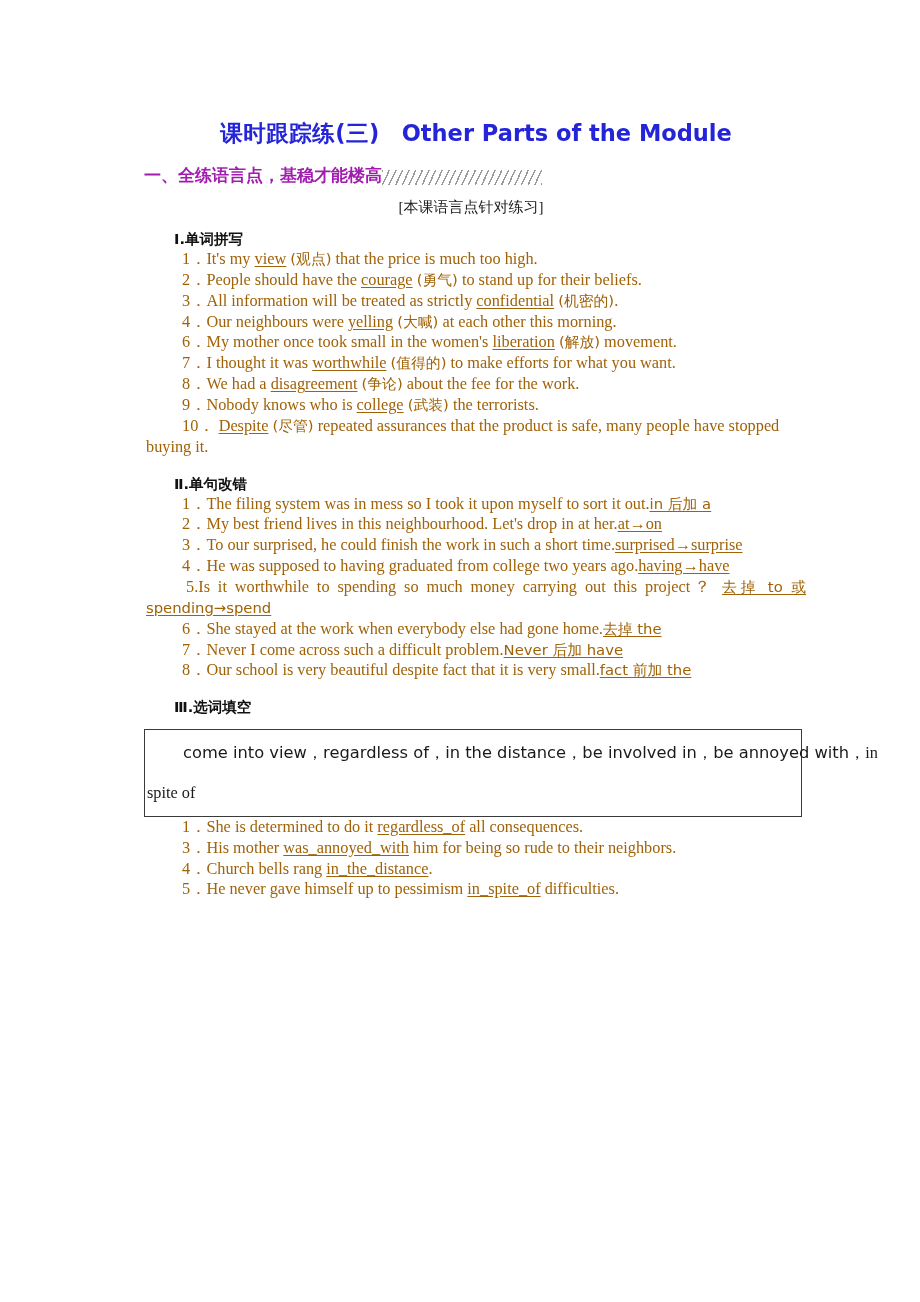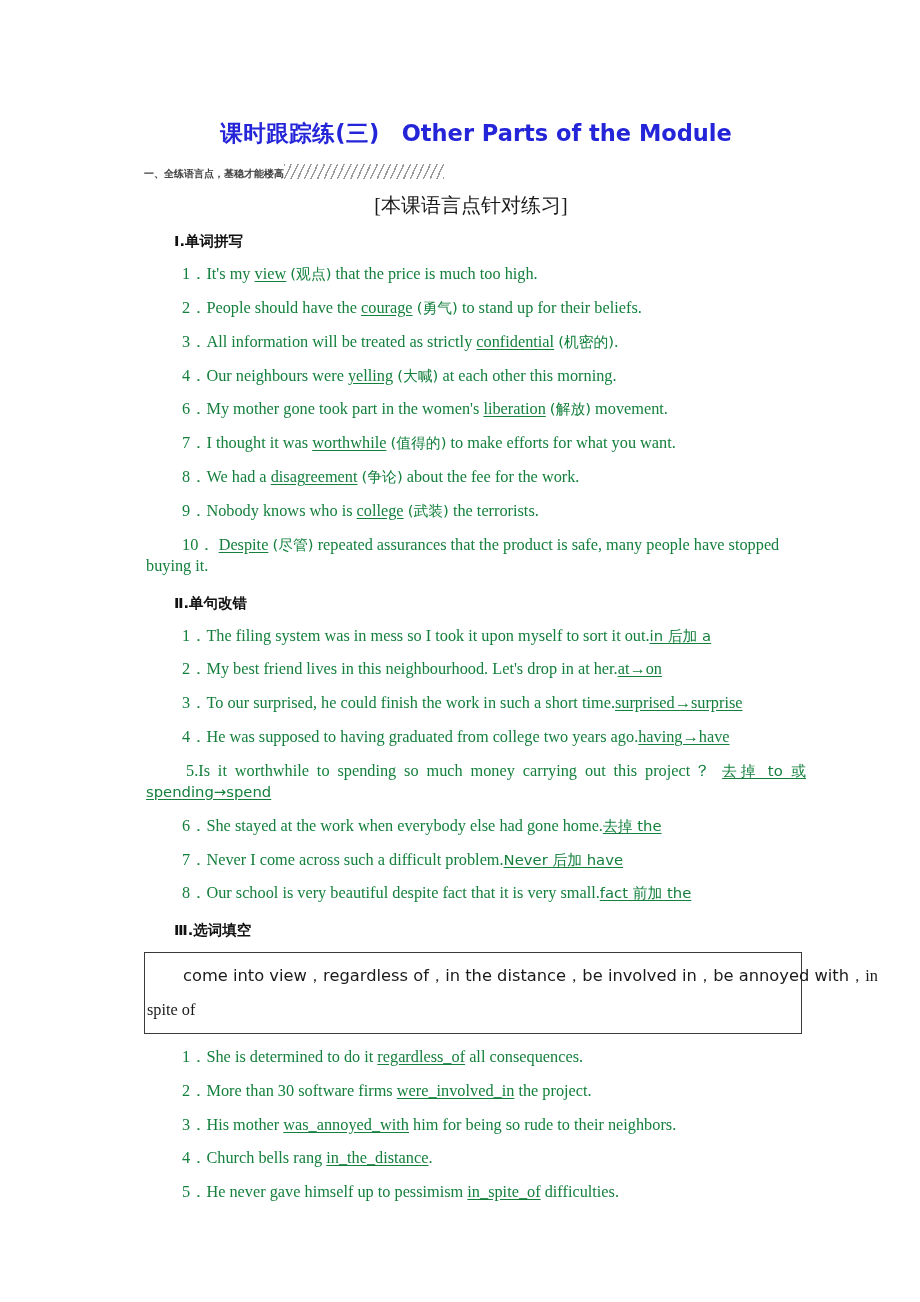--- a/index.html
+++ b/index.html
@@ -51,62 +51,61 @@
 
   
   .banner {
     margin-top: 15px;
     display: flex;
     align-items: flex-end;
     margin-left: -2px;
   }
   .banner-label {
     font-family: "DejaVu Sans", "Liberation Sans", sans-serif;
-    font-size: 10px;
+    font-size: 17px;
     font-weight: 700;
-    color: #404040;
+    color: #a21caf;
     letter-spacing: 0px;
     white-space: nowrap;
   }
   .banner-hatch {
     height: 15px;
     width: 160px;
     margin-bottom: 2px;
     background-image: repeating-linear-gradient(
         115deg,
         #9a9a9a 0px, #9a9a9a 1.4px,
         rgba(255,255,255,0) 1.4px, rgba(255,255,255,0) 6px);
   }
 
   .subnote {
     margin-top: 11px;
     text-align: center;
-    font-size: 20px;
+    font-size: 15px;
     font-family: "Liberation Serif", "DejaVu Serif", serif;
     color: #1a1a1a;
     padding-right: 10px;
   }
 
   
   .part-head {
     margin-top: 13px;
     margin-left: 28px;
     font-family: "DejaVu Sans", "Liberation Sans", sans-serif;
     font-size: 14.5px;
     font-weight: 600;
     color: #111;
   }
   .part-head.tight { margin-top: 17px; }
 
   
   .item {
-    margin-top: 13px;
     font-size: 16.3px;
     line-height: 1.28;
-    color: #15803d;
+    color: #a16207;
   }
   .item .num {
     display: inline-block;
     margin-left: 36px;
   }
   .item.wrap {
     margin-left: 0;
   }
   .item.justify {
     text-align: justify;
@@ -132,21 +131,21 @@
     line-height: 1.55;
   }
   .wordbox-line1 {
     display: flex;
     justify-content: space-between;
     padding-left: 38px;
     padding-right: 6px;
   }
   .wordbox-line2 {
     padding-left: 2px;
-    margin-top: 8px;
+    margin-top: 14px;
   }
   .wb-item { white-space: nowrap; }
   .cma { font-family: "DejaVu Sans", "Liberation Sans", sans-serif; }
 </style>
 </head>
 <body>
 
 <div class="page">
   <div class="content">
 
@@ -169,21 +168,21 @@
     <div class="item">
       <span class="num">2．</span><span>People should have the </span><u class="ans">courage</u> <span class="cn">(勇气)</span><span> to stand up for their beliefs.</span>
     </div>
     <div class="item">
       <span class="num">3．</span><span>All information will be treated as strictly </span><u class="ans">confidential</u> <span class="cn">(机密的)</span><span>.</span>
     </div>
     <div class="item">
       <span class="num">4．</span><span>Our neighbours were </span><u class="ans">yelling</u> <span class="cn">(大喊)</span><span> at each other this morning.</span>
     </div>
     <div class="item">
-      <span class="num">6．</span><span>My mother gone took part in the women's </span><u class="ans">liberation</u> <span class="cn">(解放)</span><span> movement.</span>
+      <span class="num">6．</span><span>My mother once took small in the women's </span><u class="ans">liberation</u> <span class="cn">(解放)</span><span> movement.</span>
     </div>
     <div class="item">
       <span class="num">7．</span><span>I thought it was </span><u class="ans">worthwhile</u> <span class="cn">(值得的)</span><span> to make efforts for what you want.</span>
     </div>
     <div class="item">
       <span class="num">8．</span><span>We had a </span><u class="ans">disagreement</u> <span class="cn">(争论)</span><span> about the fee for the work.</span>
     </div>
     <div class="item">
       <span class="num">9．</span><span>Nobody knows who is </span><u class="ans">college</u> <span class="cn">(武装)</span><span> the terrorists.</span>
     </div>
@@ -229,23 +228,20 @@
         <span class="wb-item cma">be annoyed with，</span>
         <span class="wb-item">in</span>
       </div>
       <div class="wordbox-line2">spite of</div>
     </div>
 
     <div class="item">
       <span class="num">1．</span><span>She is determined to do it </span><u class="ans">regardless_of</u><span> all consequences.</span>
     </div>
     <div class="item">
-      <span class="num">2．</span><span>More than 30 software firms </span><u class="ans">were_involved_in</u><span> the project.</span>
-    </div>
-    <div class="item">
       <span class="num">3．</span><span>His mother </span><u class="ans">was_annoyed_with</u><span> him for being so rude to their neighbors.</span>
     </div>
     <div class="item">
       <span class="num">4．</span><span>Church bells rang </span><u class="ans">in_the_distance</u><span>.</span>
     </div>
     <div class="item">
       <span class="num">5．</span><span>He never gave himself up to pessimism </span><u class="ans">in_spite_of</u><span> difficulties.</span>
     </div>
 
   </div>

